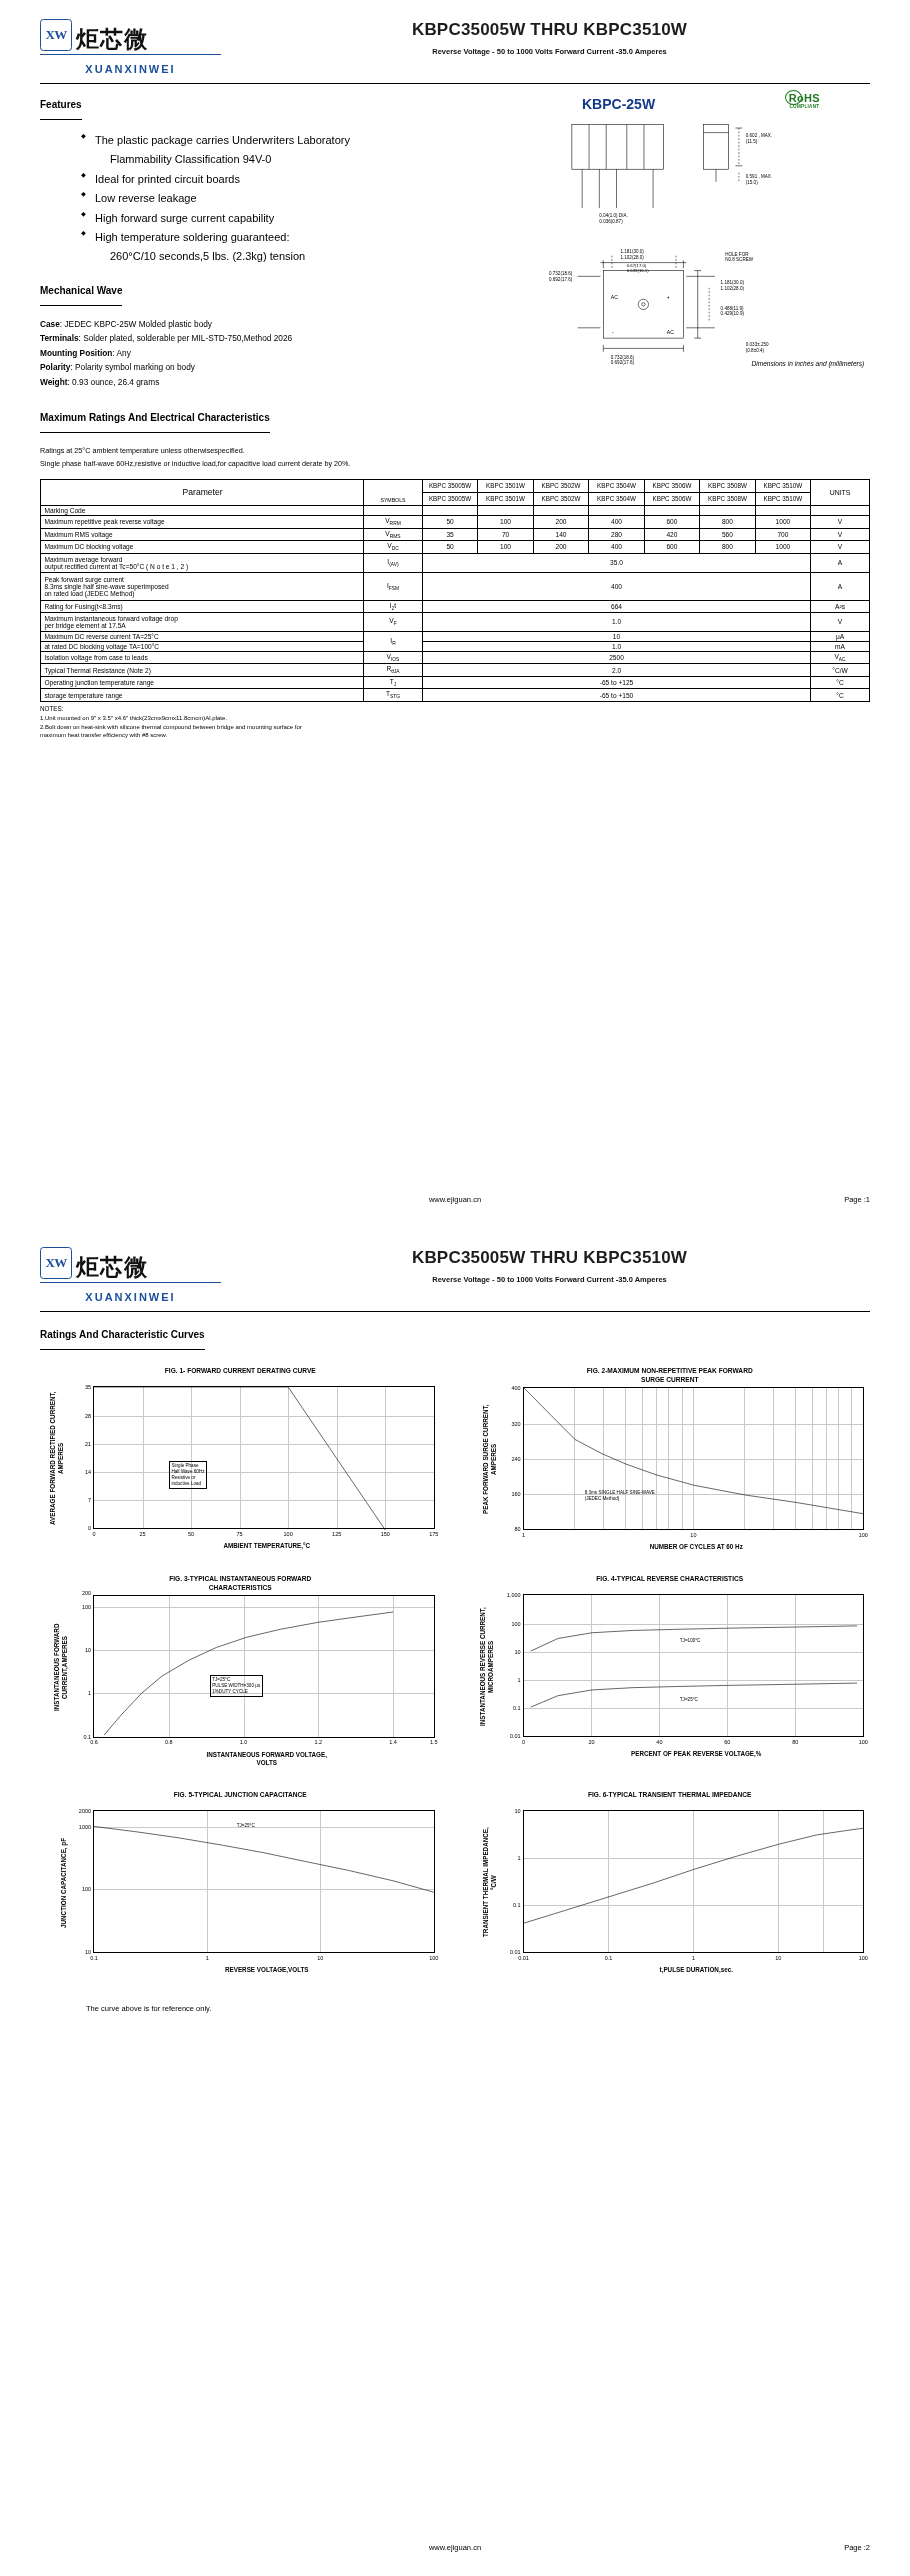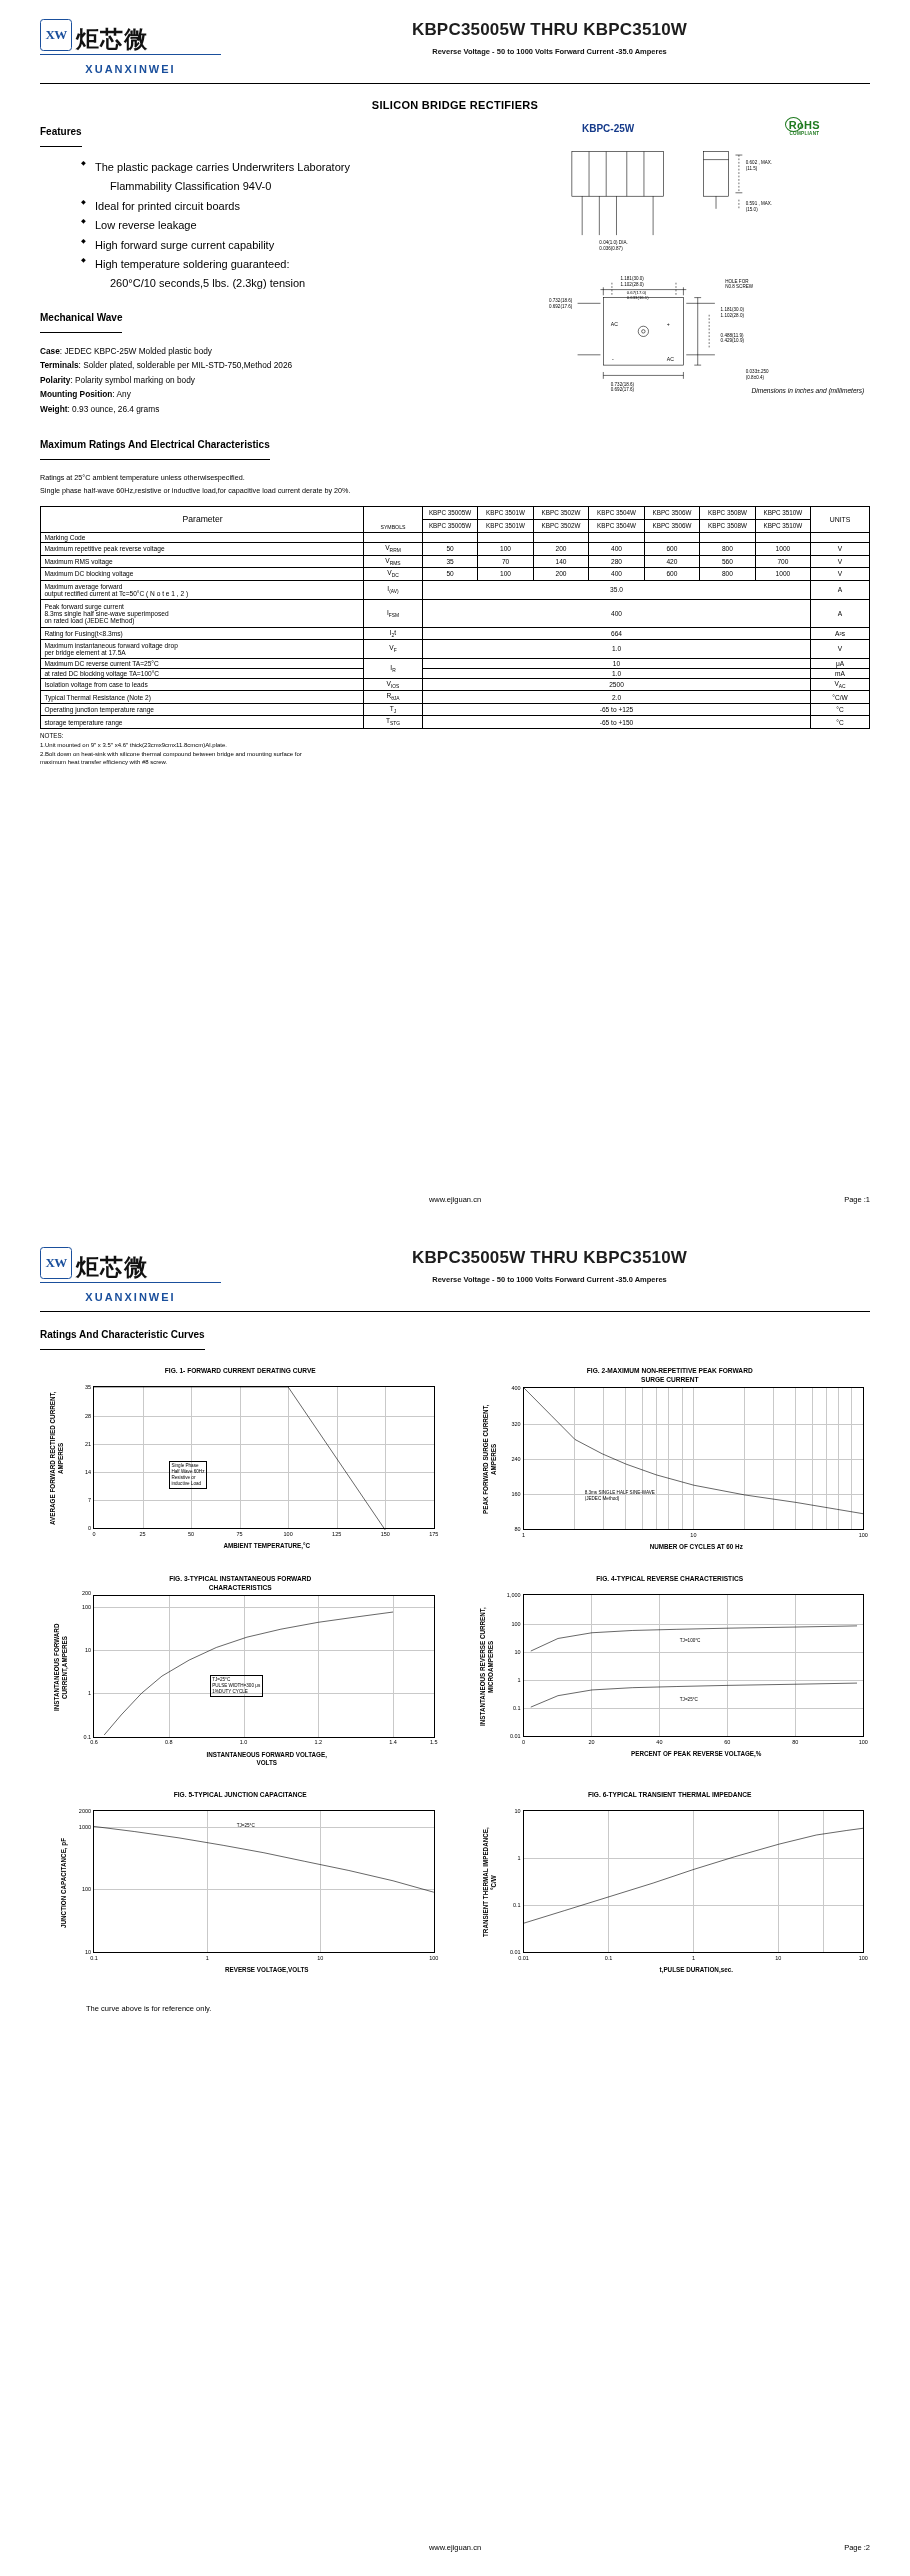--- a/index.html
+++ b/index.html
@@ -132,21 +132,21 @@
   .mech-lines b { font-weight:bold; }
 
   
   .pkg {
     position:absolute;
     top:-3.4px;
     right:0;
     width:356px;
   }
   .pkg-title {
-    font-size:10px;
+    font-size:14px;
     font-weight:bold;
     color:#153a8a;
     position:absolute;
     left:68px; top:0;
   }
   .rohs {
     position:absolute;
     right:50px; top:-3.4px;
     text-align:center;
     color:#1f7a1f;
@@ -310,21 +310,20 @@
       </div>
       <div class="logo-en">XUANXINWEI</div>
     </div>
     <div class="head-titles">
       <div class="head-main">KBPC35005W THRU KBPC3510W</div>
       <div class="head-sub">Reverse Voltage - 50 to 1000 Volts Forward Current -35.0 Amperes</div>
     </div>
   </div>
   <div class="rule"></div>
 
-  <div class="center-title">SILICON BRIDGE RECTIFIERS</div>
 
   <div class="features-wrap">
     <h2 class="sec-head">Features</h2>
     <ul class="features-list">
       <li>
         <span>The plastic package carries Underwriters Laboratory</span>
         <span class="feat-cont">Flammability Classification 94V-0</span>
       </li>
       <li>Ideal for printed circuit boards</li>
       <li>Low reverse leakage</li>
@@ -419,22 +418,22 @@
         <div class="dimnote">Dimensions in inches and (millimeters)</div>
       </div>
     </div>
   </div>
 
   <div class="mech">
     <h2 class="sec-head">Mechanical Wave</h2>
     <div class="mech-lines">
       <div><b>Case</b><span>: JEDEC KBPC-25W Molded plastic body</span></div>
       <div><b>Terminals</b><span>: Solder plated, solderable per MIL-STD-750,Method 2026</span></div>
+      <div><b>Mounting Position</b><span>: Any</span></div>
       <div><b>Polarity</b><span>: Polarity  symbol  marking on body</span></div>
-      <div><b>Mounting Position</b><span>: Any</span></div>
       <div><b>Weight</b><span>: 0.93 ounce, 26.4 grams</span></div>
     </div>
   </div>
 
   <div class="ratings-head">
     <h2 class="sec-head">Maximum Ratings And Electrical Characteristics</h2>
     <div class="ratings-note">
       <div>Ratings at 25°C ambient temperature unless otherwisespecified.</div>
       <div>Single phase half-wave 60Hz,resistive or inductive load,for capacitive load current derate by 20%.</div>
     </div>

